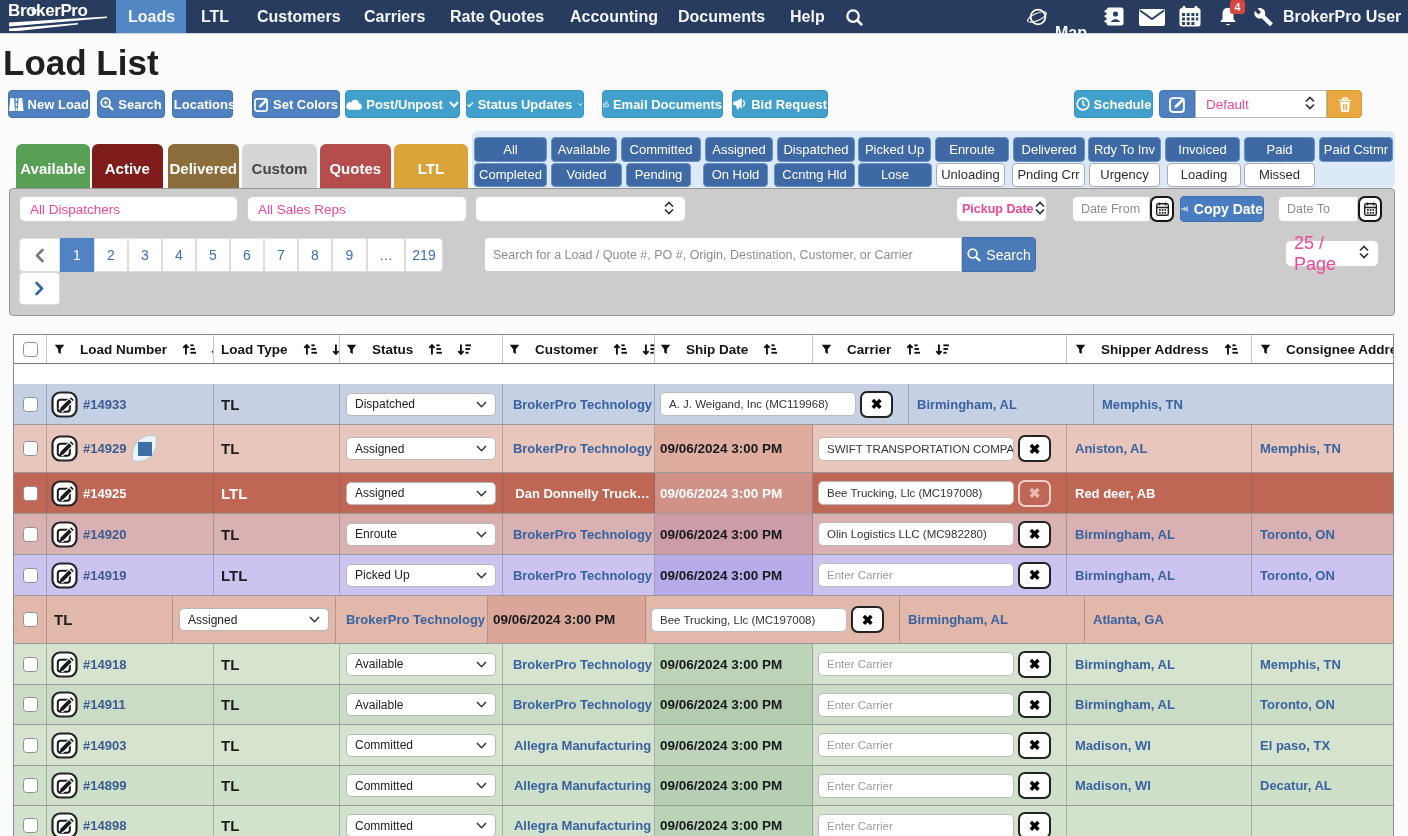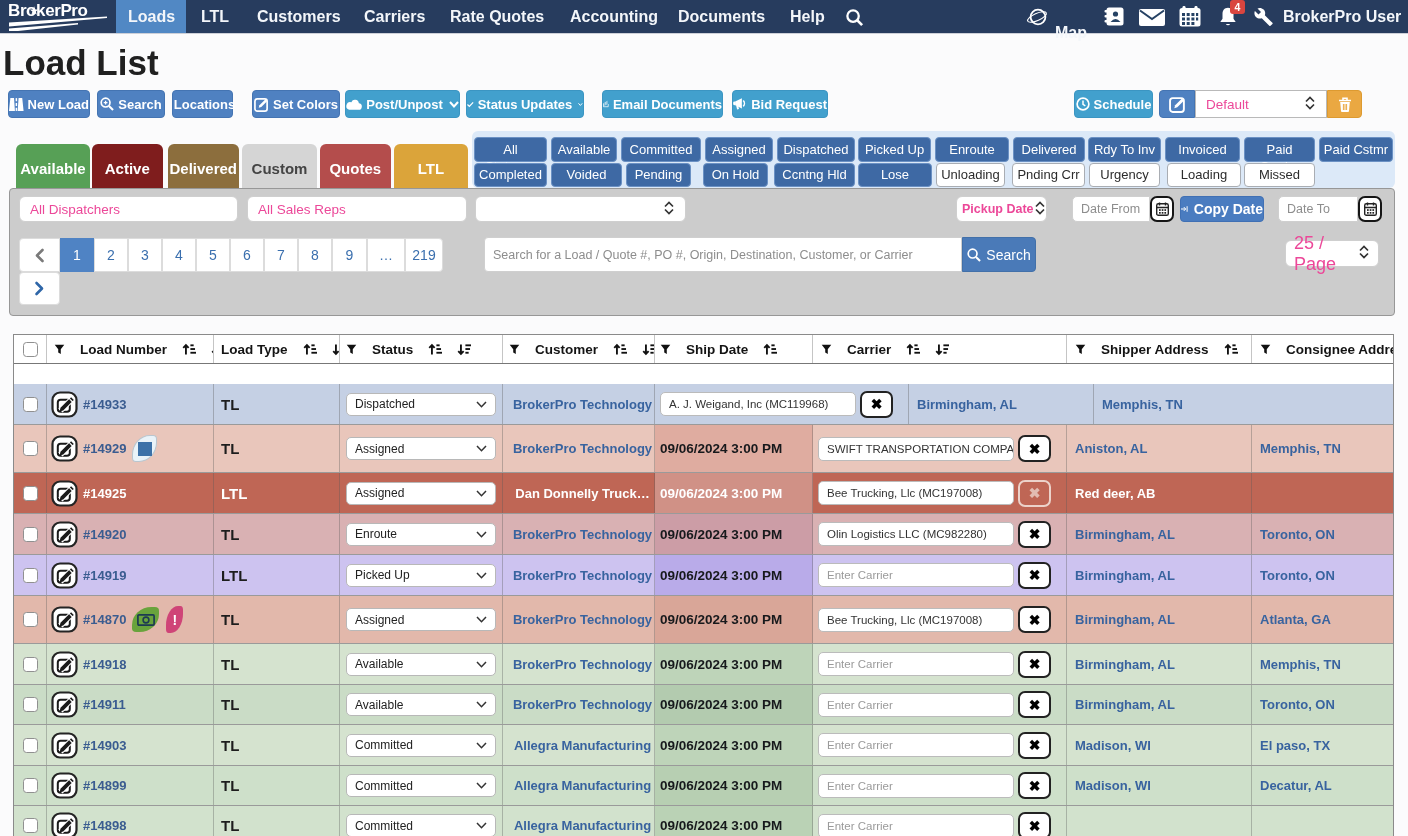--- a/index.html
+++ b/index.html
@@ -656,37 +656,20 @@
         <span class="lnk">Birmingham, AL</span>
       </div>
 <div class="c8">
         <span class="lnk">Toronto, ON</span>
       </div>
 </div>
 <div class="trow r6" style="height:48px;">
 <div class="c0">
         <div class="cb"></div>
       </div>
-<div class="c1">
-        <svg class="editbtn" width="27" height="27" viewBox="0 0 27 27">
-          <rect x="1.5" y="1.5" width="24" height="24" rx="7.5" fill="#fff" stroke="#242424" stroke-width="2.2"></rect>
-          <rect x="6.8" y="8.8" width="12" height="12" rx="2.8" fill="none" stroke="#1a1a1a" stroke-width="2"></rect>
-          <path d="M9.5 19.5 L19.5 9.5" stroke="#fff" stroke-width="6"></path>
-          <path d="M8.6 20.4 l0.9-3.6 L18 8.3 l2.7 2.7 -8.5 8.5 Z" fill="#1a1a1a"></path>
-          <path d="M18.9 7.4 l1.2-1.2 2.7 2.7 -1.2 1.2 Z" fill="#1a1a1a"></path>
-        </svg>
-        <span class="loadnum">#14870</span>
-        <div class="greenleaf">
-          <svg width="18" height="12" viewBox="0 0 18 12">
-            <rect x="0.9" y="0.9" width="16.2" height="10.2" rx="1" fill="none" stroke="#1d3a52" stroke-width="1.7"></rect>
-            <circle cx="9" cy="6" r="2.9" fill="none" stroke="#1d3a52" stroke-width="1.6"></circle>
-          </svg>
-        </div>
-        <div class="pinkleaf">!</div>
-      </div>
 <div class="c2">
         <span class="ltype">TL</span>
       </div>
 <div class="c3">
         <div class="selbox">Assigned<svg width="11" height="7" viewBox="0 0 11 7" style="margin-left:auto; flex:none;">
             <path d="M1 1 L5.5 5.7 L10 1" stroke="#333" stroke-width="1.5" fill="none"></path>
           </svg></div>
       </div>
 <div class="c4">
         <span class="lnk">BrokerPro Technology</span>

